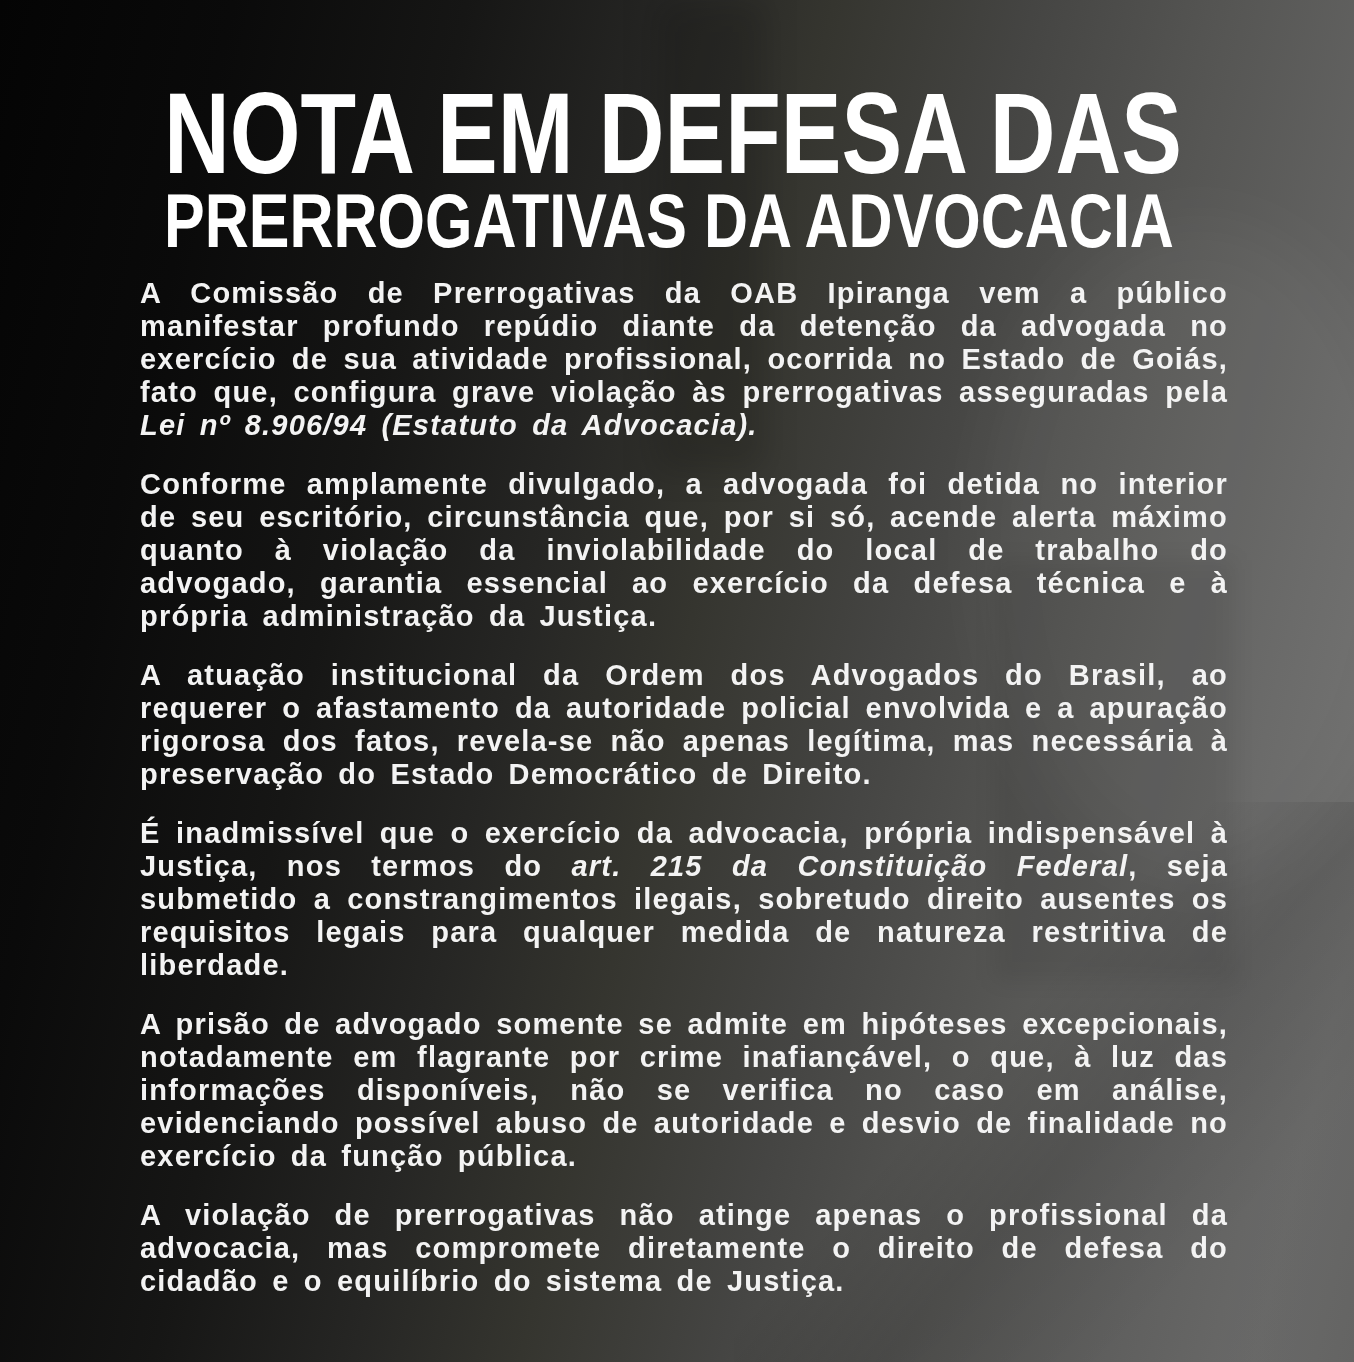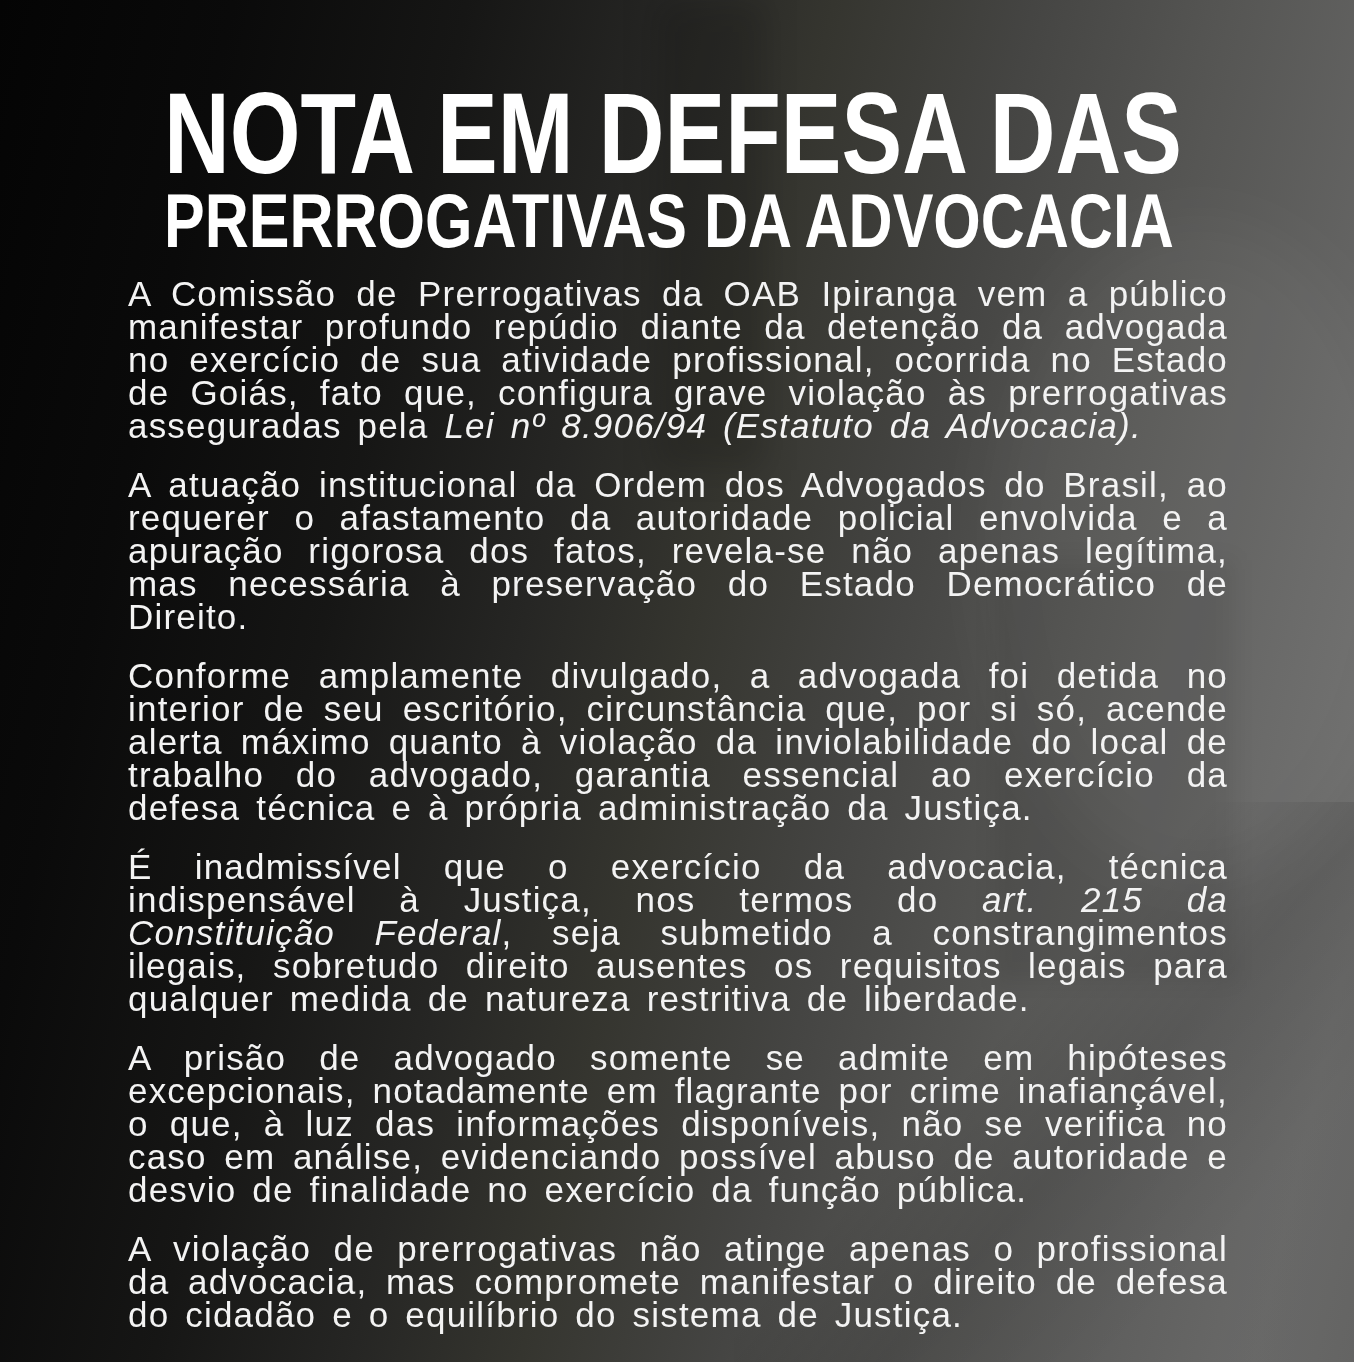--- a/index.html
+++ b/index.html
@@ -30,25 +30,25 @@
     transform:scaleY(1.26);transform-origin:left top;
   }
   .title .t2{
     display:block;font-weight:bold;font-size:61px;line-height:61px;
     margin-top:16px;letter-spacing:0;white-space:nowrap;
     transform:scaleY(1.25);transform-origin:left top;
   }
 
   .note-body{margin-top:33px;}
   .note-body p{
-    margin:0 0 26px 2px;
-    font-size:35px;line-height:33px;
+    margin:0 0 26px 14px;
+    font-size:29px;line-height:33px;
     letter-spacing:1.2px;word-spacing:5px;
     color:#f3f3f3;
-    text-align:justify;text-align-last:left;
+    text-align:justify;text-align-last:left;font-weight:bold;
   }
   .note-body .it{font-style:italic;}
 </style>
 </head>
 <body>
 
 <div class="page">
 
   <div class="tex tex-band"></div>
   <div class="tex tex-glow"></div>
@@ -56,21 +56,21 @@
   <div class="tex tex-diag"></div>
 
   <div class="content">
     <h1 class="title">
       <span class="t1">NOTA EM DEFESA DAS</span>
       <span class="t2">PRERROGATIVAS DA ADVOCACIA</span>
     </h1>
 
     <div class="note-body" id="note-body">
         <p><span>A Comissão de Prerrogativas da OAB Ipiranga vem a público manifestar profundo repúdio diante da detenção da advogada no exercício de sua atividade profissional, ocorrida no Estado de Goiás, fato que, configura grave violação às prerrogativas asseguradas pela </span><span class="it">Lei nº 8.906/94 (Estatuto da Advocacia).</span></p>
+        <p><span>Conforme amplamente divulgado, a advogada foi detida no interior de seu escritório, circunstância que, por si só, acende alerta máximo quanto à violação da inviolabilidade do local de trabalho do advogado, garantia essencial ao exercício da defesa técnica e à própria administração da Justiça.</span></p>
         <p><span>A atuação institucional da Ordem dos Advogados do Brasil, ao requerer o afastamento da autoridade policial envolvida e a apuração rigorosa dos fatos, revela-se não apenas legítima, mas necessária à preservação do Estado Democrático de Direito.</span></p>
-        <p><span>Conforme amplamente divulgado, a advogada foi detida no interior de seu escritório, circunstância que, por si só, acende alerta máximo quanto à violação da inviolabilidade do local de trabalho do advogado, garantia essencial ao exercício da defesa técnica e à própria administração da Justiça.</span></p>
-        <p><span>É inadmissível que o exercício da advocacia, técnica indispensável à Justiça, nos termos do </span><span class="it">art. 215 da Constituição Federal</span><span>, seja submetido a constrangimentos ilegais, sobretudo direito ausentes os requisitos legais para qualquer medida de natureza restritiva de liberdade.</span></p>
+        <p><span>É inadmissível que o exercício da advocacia, própria indispensável à Justiça, nos termos do </span><span class="it">art. 215 da Constituição Federal</span><span>, seja submetido a constrangimentos ilegais, sobretudo direito ausentes os requisitos legais para qualquer medida de natureza restritiva de liberdade.</span></p>
         <p><span>A prisão de advogado somente se admite em hipóteses excepcionais, notadamente em flagrante por crime inafiançável, o que, à luz das informações disponíveis, não se verifica no caso em análise, evidenciando possível abuso de autoridade e desvio de finalidade no exercício da função pública.</span></p>
-        <p><span>A violação de prerrogativas não atinge apenas o profissional da advocacia, mas compromete manifestar o direito de defesa do cidadão e o equilíbrio do sistema de Justiça.</span></p>
+        <p><span>A violação de prerrogativas não atinge apenas o profissional da advocacia, mas compromete diretamente o direito de defesa do cidadão e o equilíbrio do sistema de Justiça.</span></p>
       </div>
   </div>
 
 </div>
 
 </body></html>

